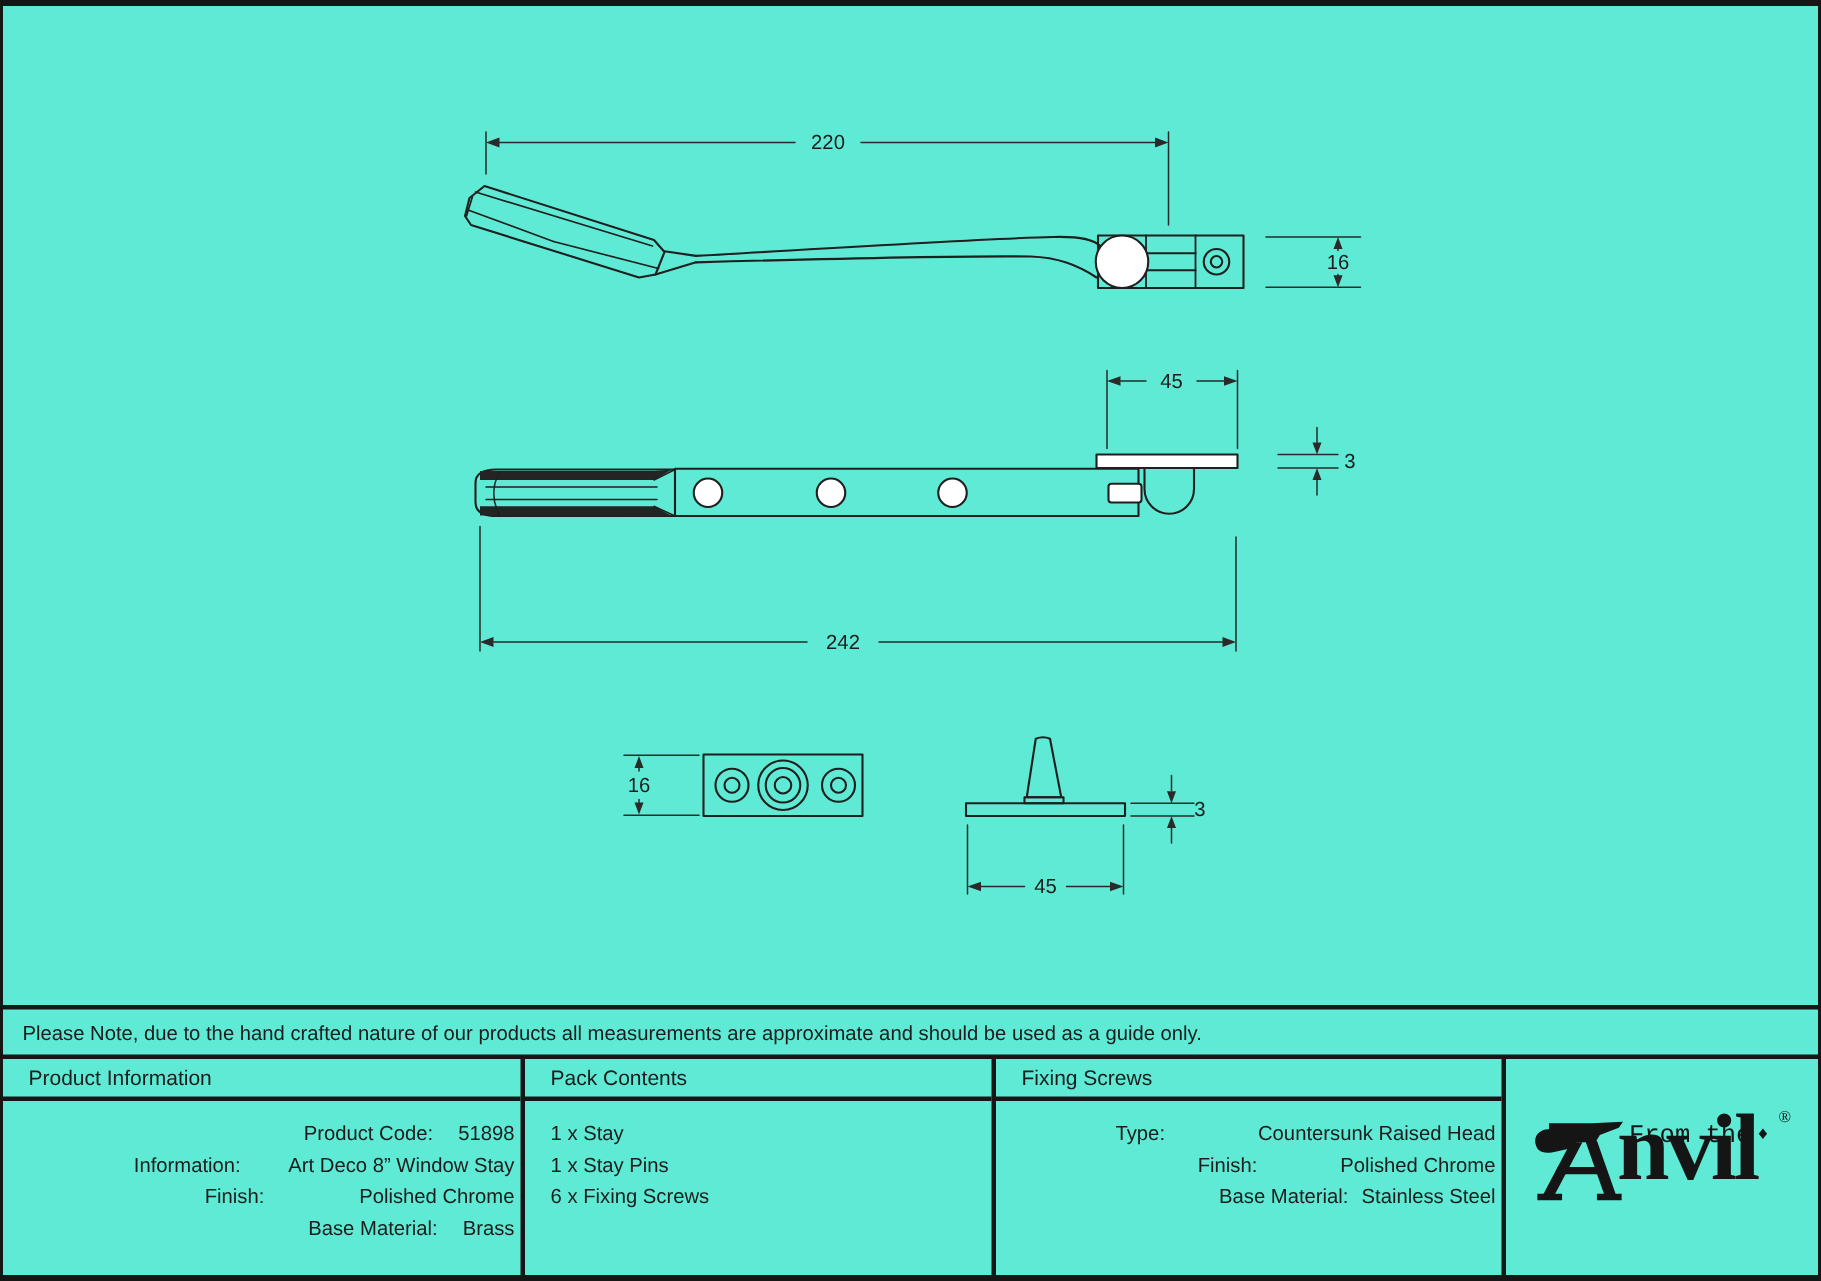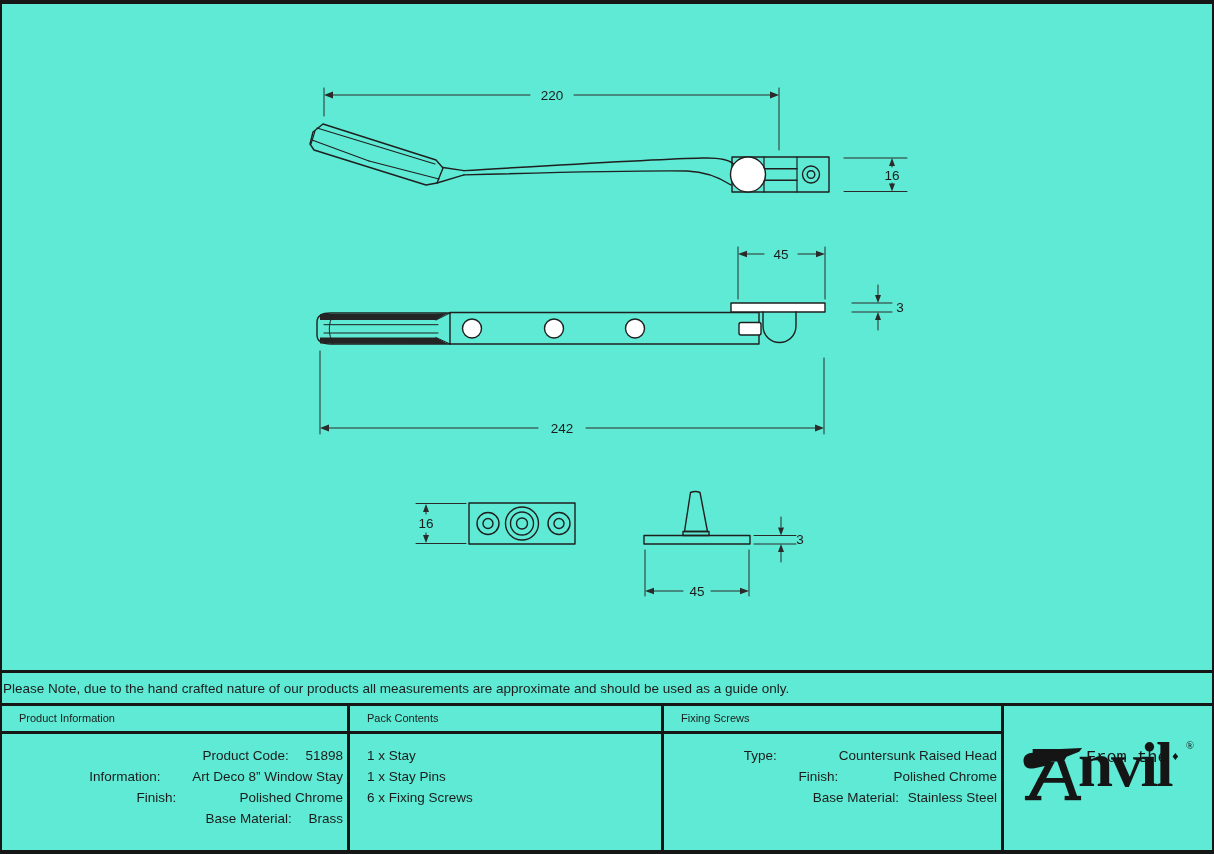--- a/index.html
+++ b/index.html
@@ -6,31 +6,31 @@
   .page{
     position:relative; width:1214px; height:854px; box-sizing:border-box;
     background:#5eead4; border:solid #161616; border-width:4px 2px 4px 2px;
     font-family:"Liberation Sans", sans-serif; color:#1c1c1c; overflow:hidden;
   }
   .drawing-svg{position:absolute; left:0; top:0;}
   .dim-text{font-family:"Liberation Sans", sans-serif; font-size:13.5px; fill:#1c1c1c;}
   .note-row{
     position:absolute; left:0; right:0; top:666px; height:36px; box-sizing:border-box;
     border-top:3px solid #161616; border-bottom:3px solid #161616;
-    line-height:31px; padding-left:1px; font-size:13.5px;
+    line-height:31px; padding-left:13px; font-size:13.5px;
   }
   .spec-table{
     position:absolute; left:0; right:0; top:702px; bottom:0;
     display:grid; grid-template-columns:348px 314px 340px 1fr;
   }
   .spec-col{border-right:3px solid #161616; box-sizing:border-box;}
   .spec-col.last{border-right:none;}
   .col-header{
     height:28px; box-sizing:border-box; border-bottom:3px solid #161616;
-    line-height:25px; padding-left:17px; font-size:11px;
+    line-height:25px; padding-left:17px; font-size:14px;
   }
   .col-body{padding:11px 4px 0 17px; font-size:13.5px;}
   .kv-row{display:flex; line-height:21px;justify-content:flex-end;}
   .kv-row .k{flex:0 0 103px;}
   .fixing .kv-row .k{flex:0 0 95px;}
   .pc-item{line-height:21px;}
   
   .logo-cell{display:flex; align-items:center; justify-content:center;}
   .logo{position:relative; width:172px; height:70px;}
   .anvil-svg{position:absolute; left:0; top:4px;}

